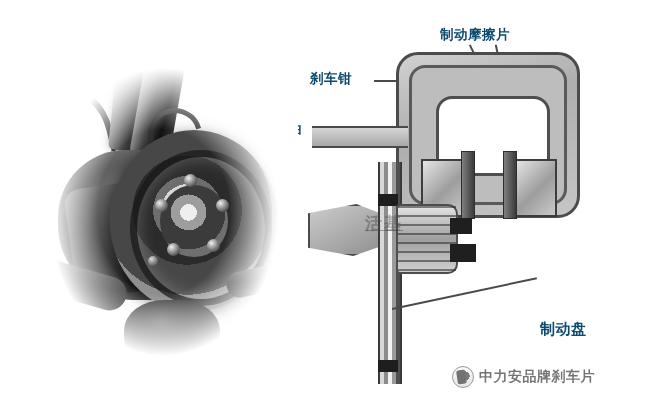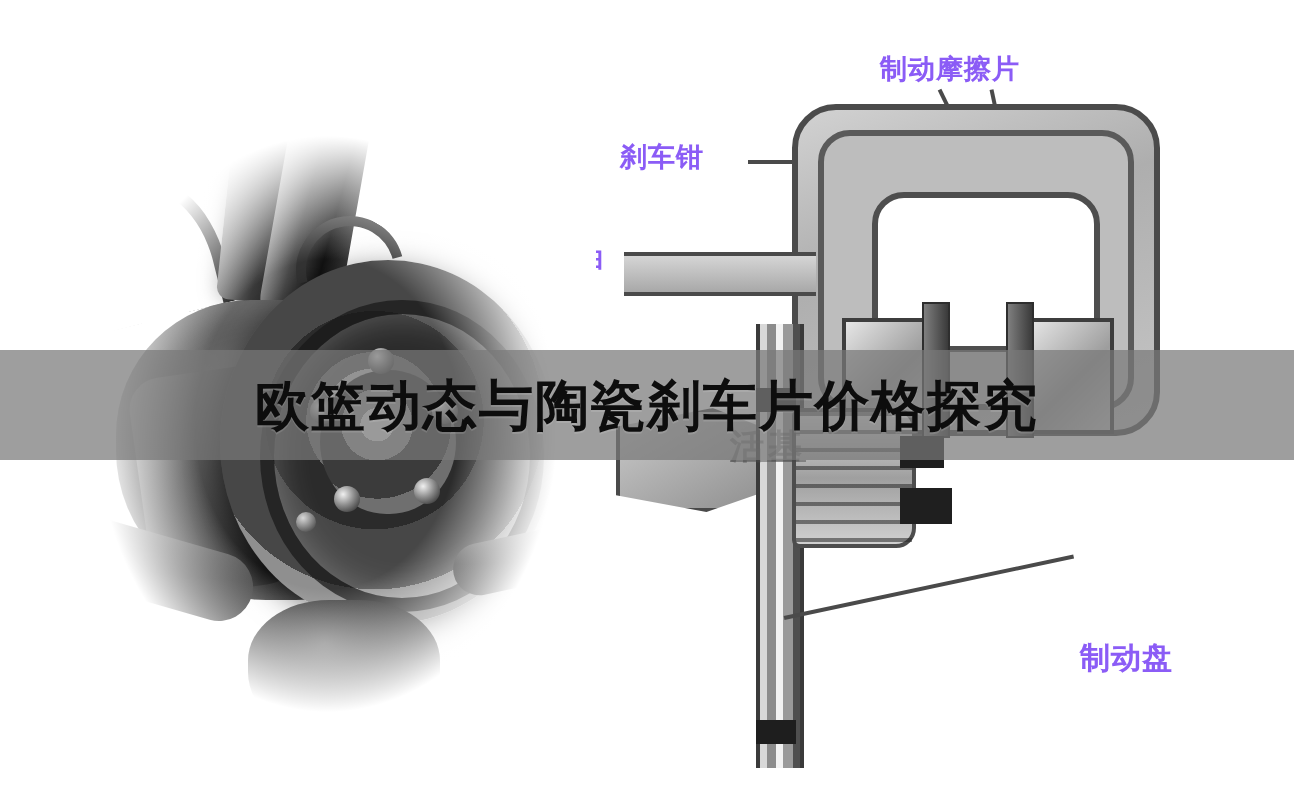--- a/index.html
+++ b/index.html
@@ -165,21 +165,21 @@
     position: absolute;
     left: 300px;
     top: 8px;
     width: 347px;
     height: 392px;
   }
   .dg-label {
     position: absolute;
     font-size: 13.5px;
     font-weight: 700;
-    color: #8b5cf6;
+    color: #0c4a6e;
     white-space: nowrap;
     letter-spacing: .5px;
     font-family: "DejaVu Sans", "Liberation Sans", sans-serif;
   }
 
   .caliper-body {
     position: absolute;
     left: 96px; top: 44px;
     width: 178px; height: 160px;
     border: 3px solid #4b4b4b;
@@ -437,18 +437,19 @@
     </div>
     <div class="hub-stub"></div>
     <div class="hub-stub2"></div>
 
     <div class="leader" style="left:92px; top:300px; width:148px; height:1.5px; transform:rotate(-12deg);"></div>
     <div class="dg-label" style="left:240px; top:312px; font-size:15px;">制动盘</div>
   </div>
 
   <div class="wm-mid">活基</div>
 
-
-  <div class="title-bar">
-    <div class="title-text">欧篮动态与陶瓷刹车片价格探究</div>
+  <div class="wm-bottom">
+    <div class="wm-logo"></div>
+    <div class="wm-text">中力安品牌刹车片</div>
   </div>
 
+
 </div>
 
 </body></html>

